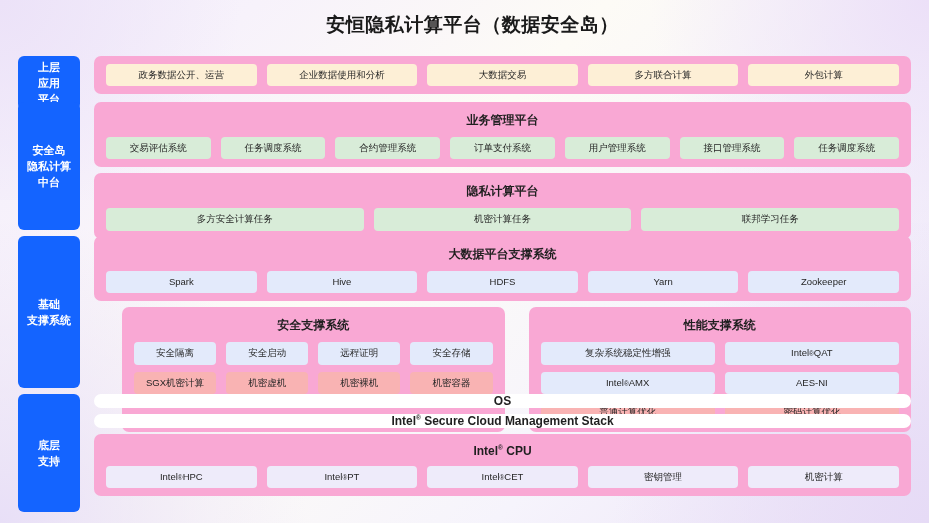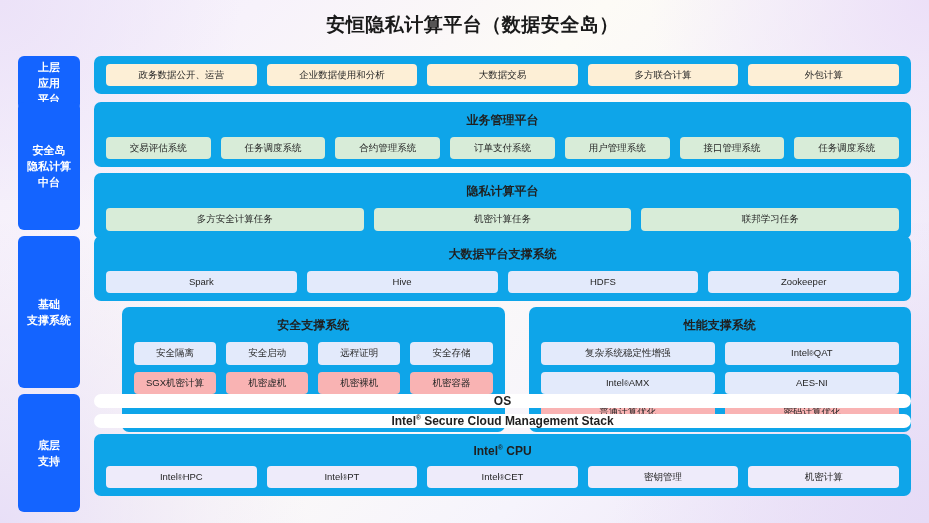--- a/index.html
+++ b/index.html
@@ -30,21 +30,21 @@
   .layer { position: absolute; left: 18px; display: flex; }
   .side-label {
     width: 62px; background: #1464ff; border-radius: 6px;
     color: #fff; font-size: 11px; line-height: 16px; font-weight: bold;
     display: flex; align-items: center; justify-content: center; text-align: center;
     flex-shrink: 0;
   }
   .side-label span { display: block; }
   .panels { margin-left: 14px; display: flex; flex-direction: column; gap: 6px; flex: 1; }
   .panel {
-    background: #0ea5e9; border-radius: 7px; padding: 8px 12px;
+    background: #f9a8d4; border-radius: 7px; padding: 8px 12px;
     display: flex; flex-direction: column; gap: 7px;
   }
   .panel-title {
     text-align: center; font-size: 12px; font-weight: bold; color: #1f1f1f;
     padding: 2px 0 1px 0;
   }
   .row { display: flex; gap: 10px; }
   .chip {
     flex: 1; border-radius: 4px; text-align: center;
     font-size: 9.5px; color: #262626; padding: 6px 2px; line-height: 1.1;
@@ -132,20 +132,21 @@
           <span>支撑系统</span>
         </div>
       </div>
       <div class="panels">
         <div class="panel">
           <div class="panel-title">大数据平台支撑系统</div>
           <div class="row">
             <div class="chip chip-blue">Spark</div>
             <div class="chip chip-blue">Hive</div>
             <div class="chip chip-blue">HDFS</div>
+            <div class="chip chip-blue">Yarn</div>
             <div class="chip chip-blue">Zookeeper</div>
           </div>
         </div>
         <div class="split">
           <div class="panel">
             <div class="panel-title">安全支撑系统</div>
             <div class="row">
               <div class="chip chip-blue">安全隔离</div>
               <div class="chip chip-blue">安全启动</div>
               <div class="chip chip-blue">远程证明</div>

